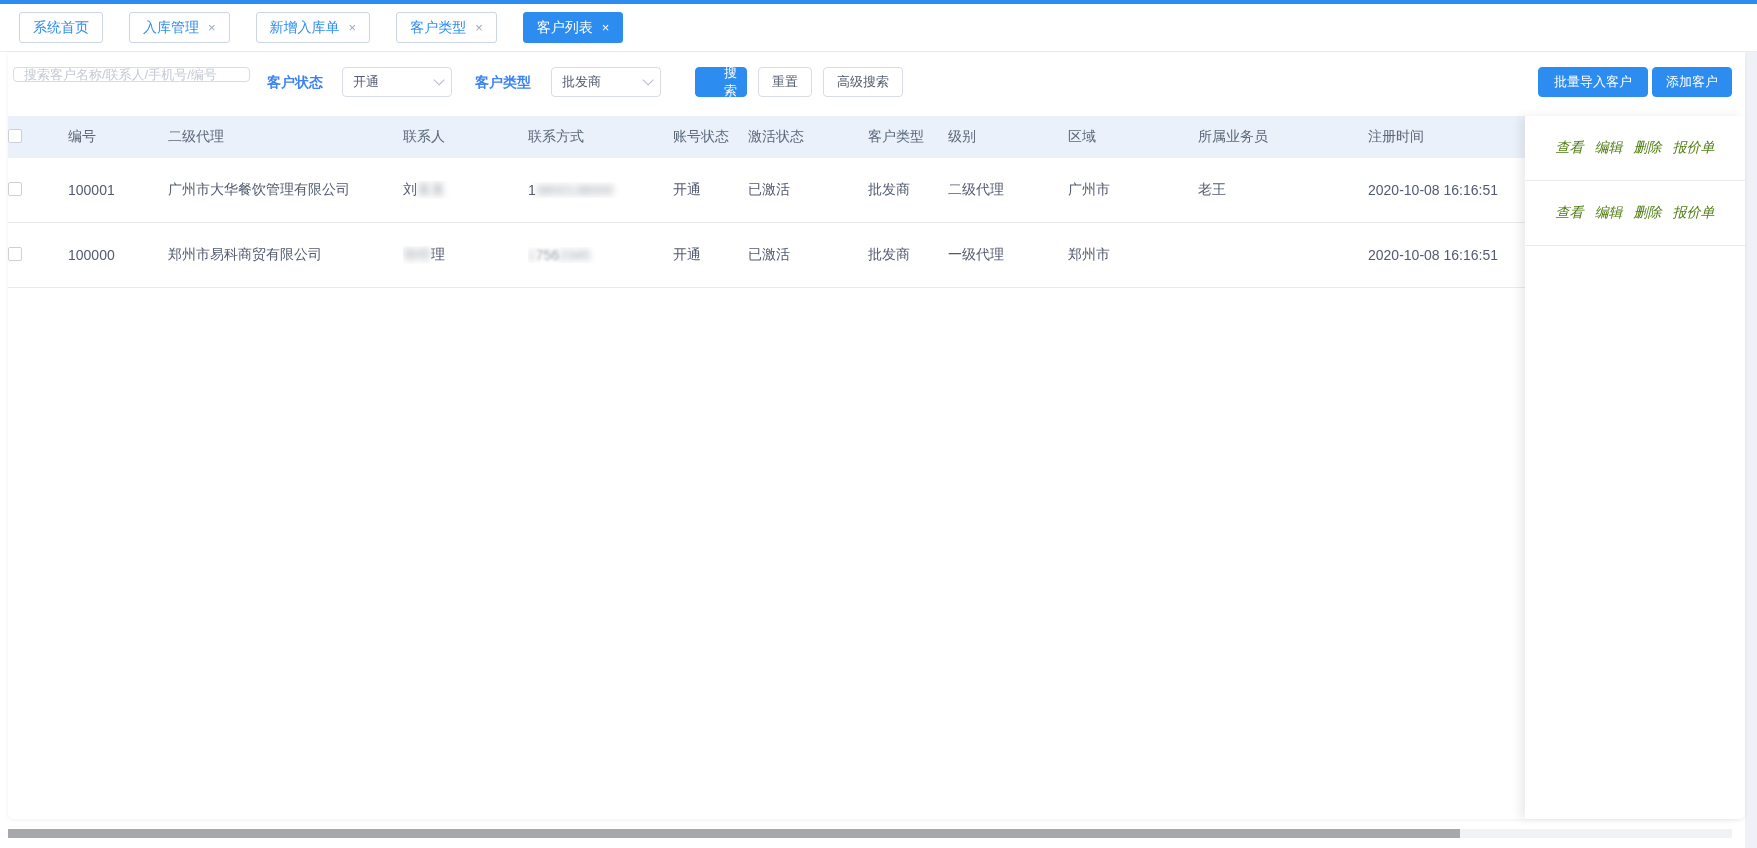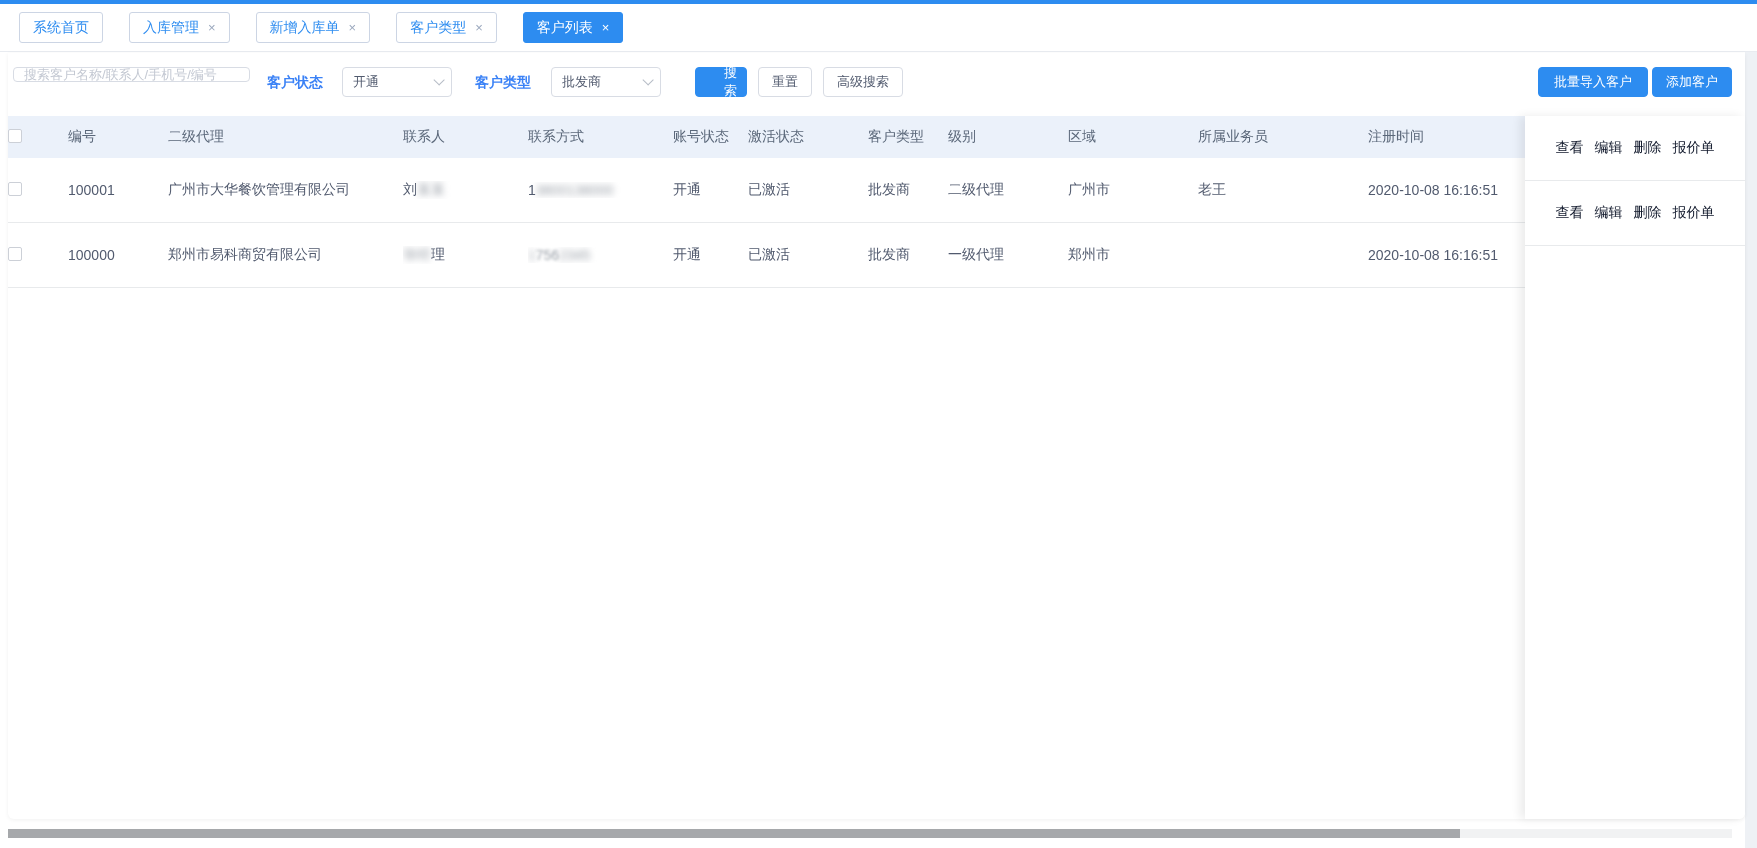--- a/index.html
+++ b/index.html
@@ -59,21 +59,21 @@
   .blur-light { filter:blur(1.5px); color:#9aa0a8; }
 
   
   .fixed-col { position:absolute; left:1517px; top:63px; width:220px; height:703px; background:#fff;
     box-shadow:-5px 0 10px rgba(0,0,0,.08); border-radius:0 0 6px 0; }
   .fixed-head { height:42px; background:#ebf1fa; display:flex; align-items:center; justify-content:center;
     gap:7px; color:#5a6779; font-size:14px; }
   .ops-icon { display:inline-flex; cursor:pointer; }
   .fixed-row { height:65px; display:flex; align-items:center; justify-content:center; gap:11px;
     border-bottom:1px solid #e8eaec; }
-  .action-link { color:#0f172a; font-size:14px; cursor:pointer; text-decoration:none; }
+  .action-link { color:#4d7c0f; font-size:14px; cursor:pointer; text-decoration:none;font-style:italic; }
 
   
   .hscroll-track { position:absolute; left:8px; top:829px; width:1724px; height:9px; background:#f1f2f3; }
   .hscroll-thumb { position:absolute; left:0; top:0; width:1452px; height:9px; background:#a6a8ab; cursor:grab; }
 </style>
 </head>
 <body>
 
 <div class="top-strip"></div>
 

